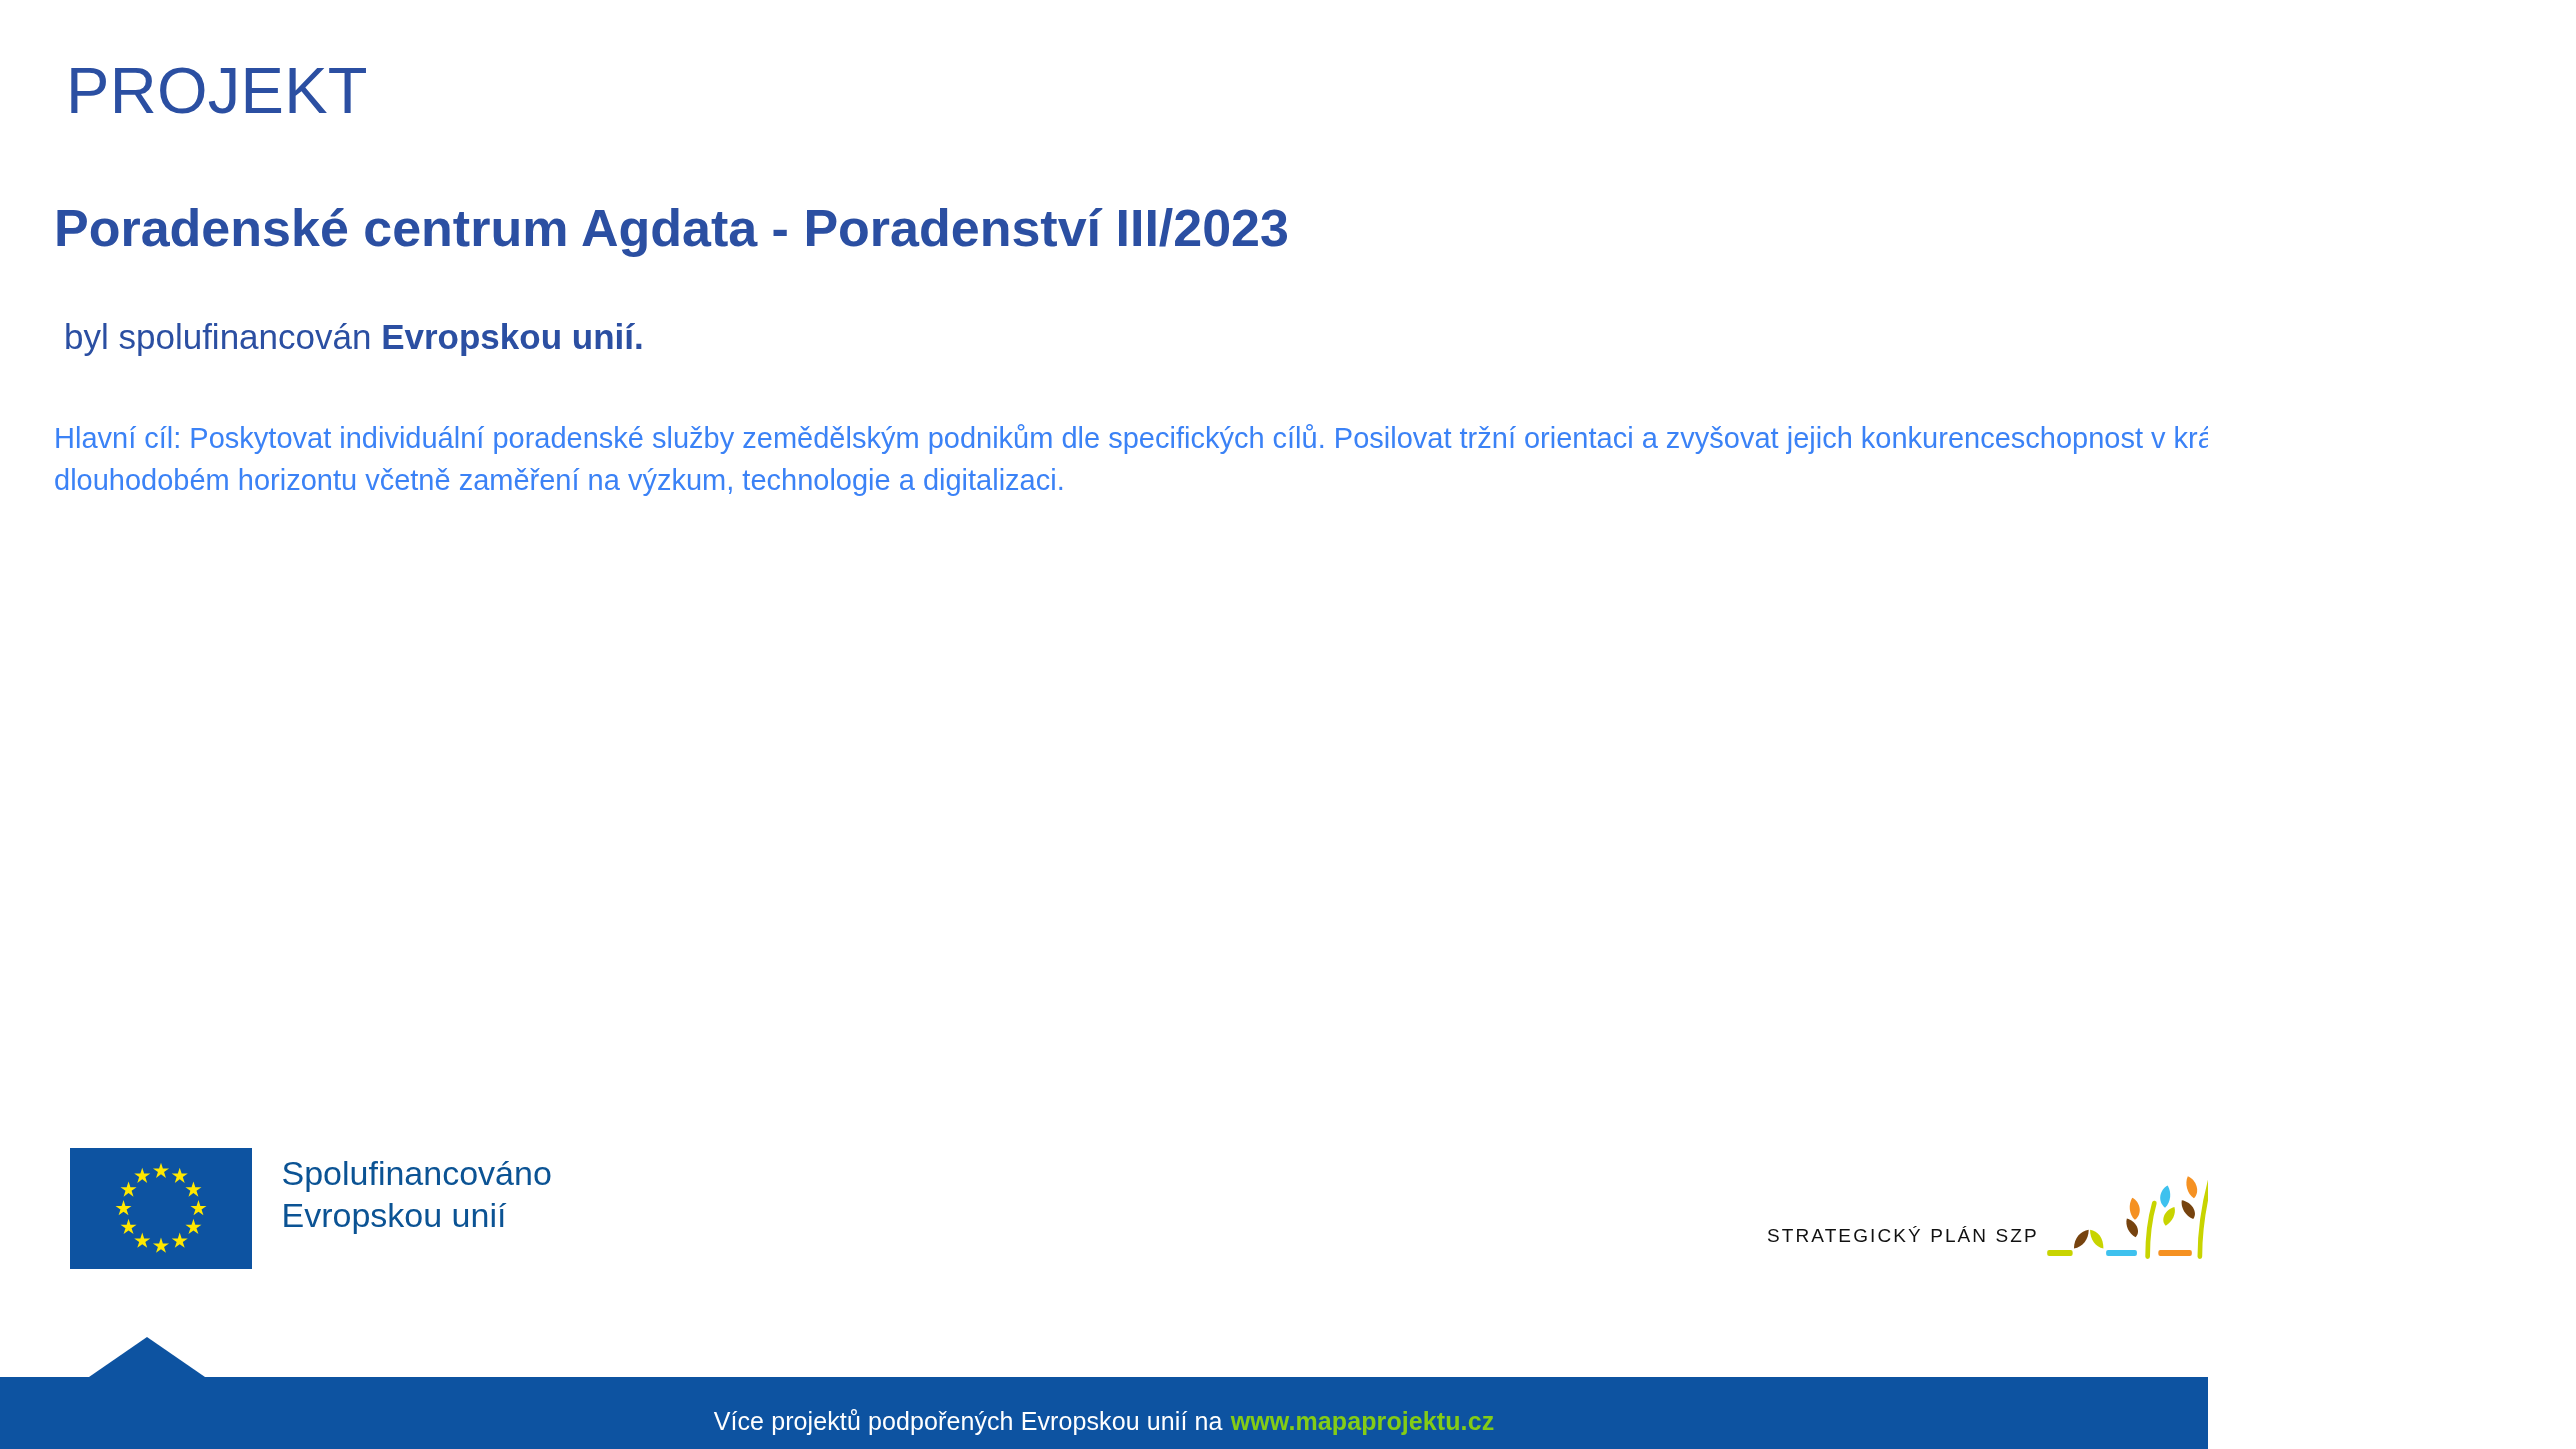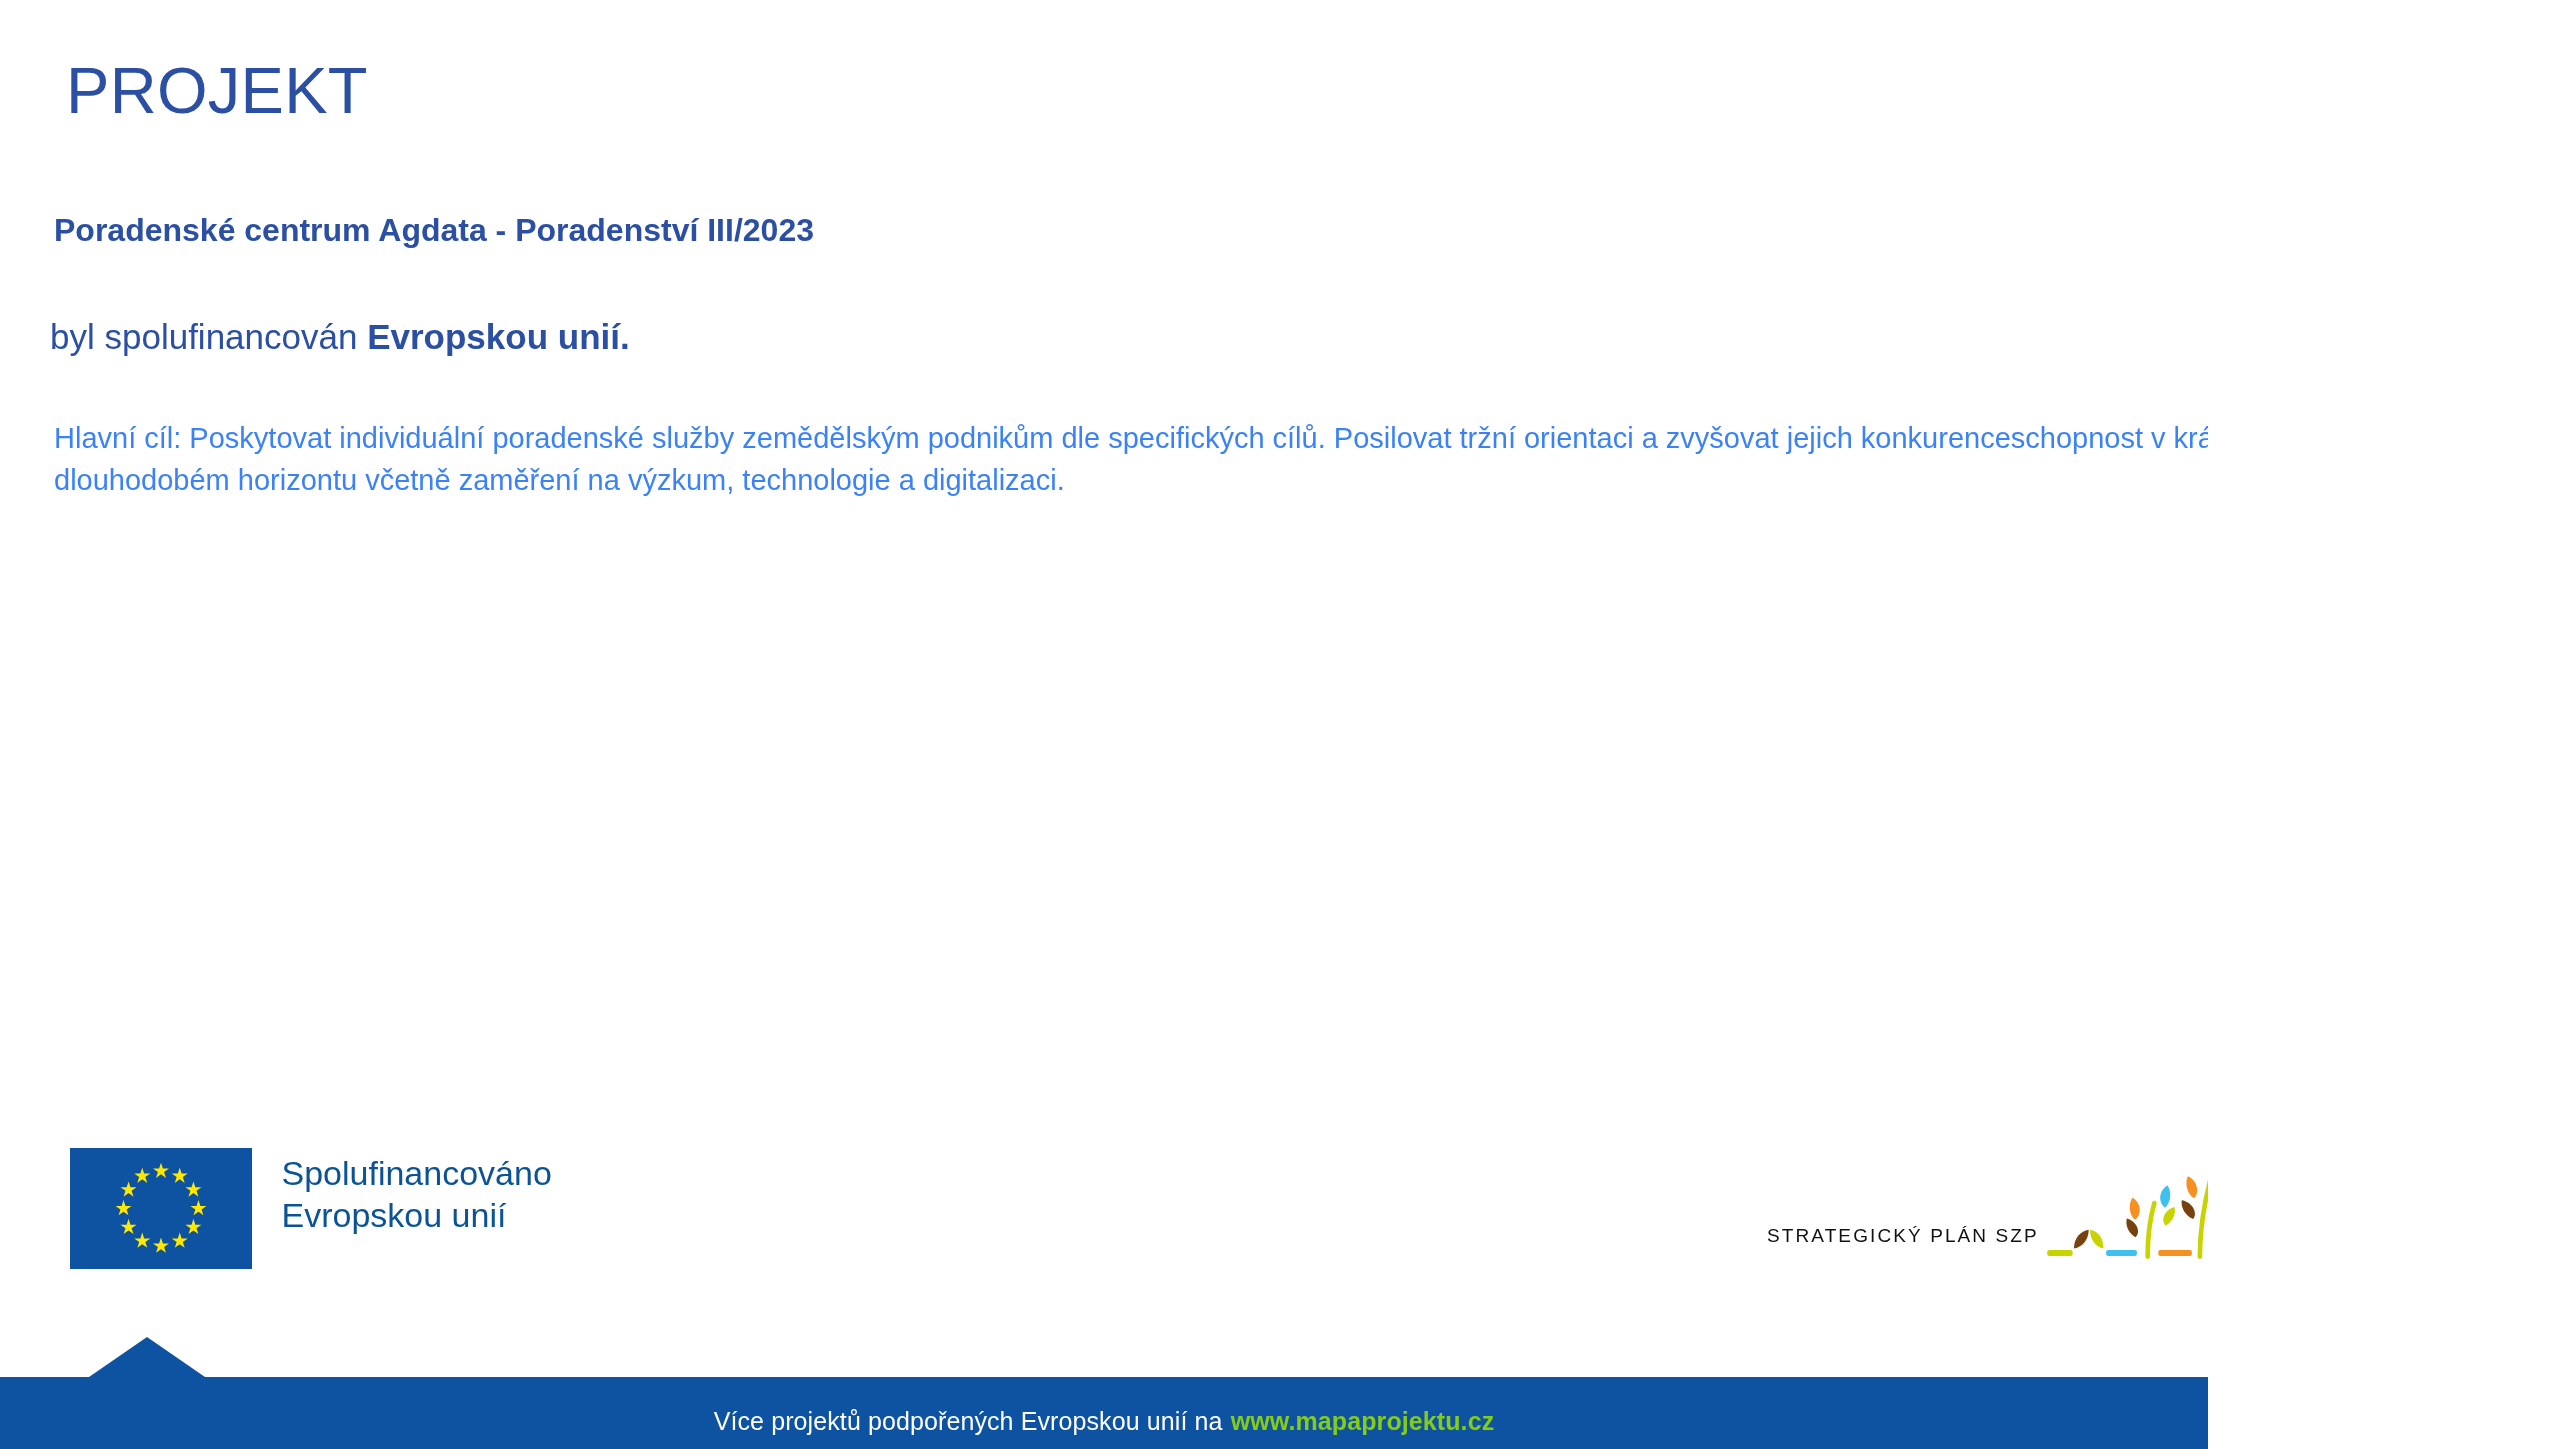--- a/index.html
+++ b/index.html
@@ -30,31 +30,31 @@
     font-weight: 400;
     letter-spacing: 0.3px;
     line-height: 1.0;
     color: #2b4fa2;
     white-space: nowrap;
   }
 
   .project-title {
     position: absolute;
     left: 54px;
-    top: 212px;
-    font-size: 32px;
+    top: 199px;
+    font-size: 52px;
     font-weight: 700;
     line-height: 1.15;
     color: #2b4fa2;
     white-space: nowrap;
   }
 
   .subtitle {
     position: absolute;
-    left: 50px;
+    left: 64px;
     top: 317px;
     font-size: 35px;
     font-weight: 400;
     line-height: 1.15;
     color: #2b4fa2;
     white-space: nowrap;
   }
   .subtitle .strong {
     font-weight: 700;
   }

